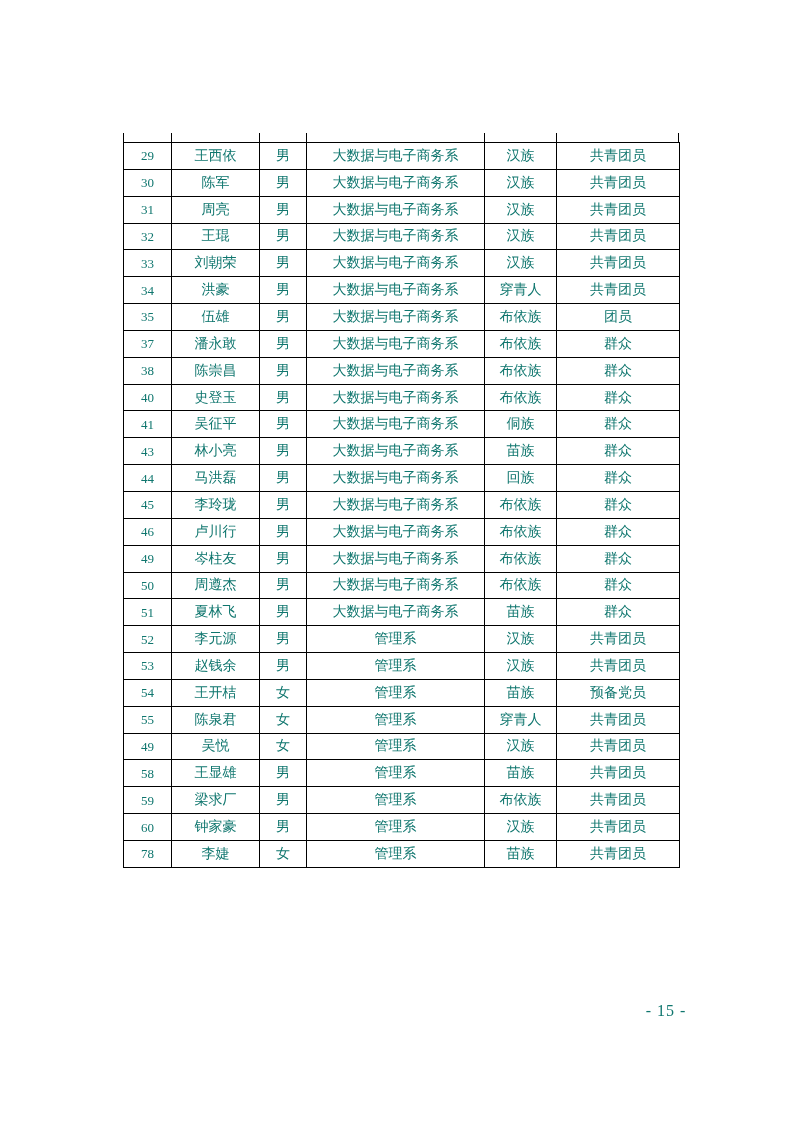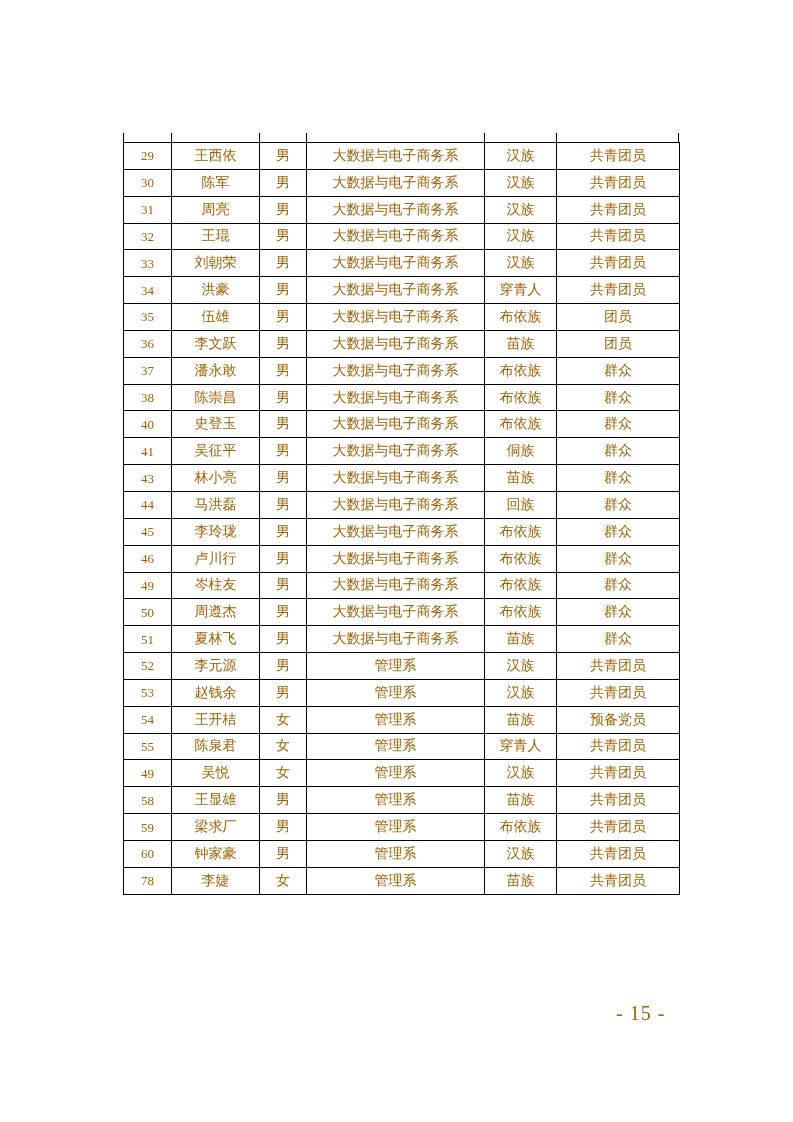--- a/index.html
+++ b/index.html
@@ -7,21 +7,21 @@
     padding: 0;
     background: #ffffff;
   }
   .page {
     position: relative;
     width: 793px;
     height: 1122px;
     background: #ffffff;
     overflow: hidden;
     font-family: "Liberation Serif", "DejaVu Serif", serif;
-    color: #a16207;
+    color: #0f766e;
   }
   table.roster {
     position: absolute;
     left: 123px;
     top: 142px;
     width: 556px;
     border-collapse: collapse;
     table-layout: fixed;
   }
   table.roster td {
@@ -44,21 +44,22 @@
     top: 133px;
     width: 1px;
     height: 9px;
     background: #000000;
   }
   .page-number {
     position: absolute;
     left: 616px;
     top: 1002px;
     width: 100px;
-    font-size: 20px;
+    text-align: center;
+    font-size: 16px;
     letter-spacing: 1px;
     font-family: "Liberation Serif", "DejaVu Serif", serif;
   }
 </style>
 </head>
 <body>
 
 <div class="page">
 
   <div class="stub" style="left:123px"></div>
@@ -129,28 +130,20 @@
         </tr>
         <tr>
           <td class="num">35</td>
           <td>伍雄</td>
           <td>男</td>
           <td>大数据与电子商务系</td>
           <td>布依族</td>
           <td>团员</td>
         </tr>
         <tr>
-          <td class="num">36</td>
-          <td>李文跃</td>
-          <td>男</td>
-          <td>大数据与电子商务系</td>
-          <td>苗族</td>
-          <td>团员</td>
-        </tr>
-        <tr>
           <td class="num">37</td>
           <td>潘永敢</td>
           <td>男</td>
           <td>大数据与电子商务系</td>
           <td>布依族</td>
           <td>群众</td>
         </tr>
         <tr>
           <td class="num">38</td>
           <td>陈崇昌</td>

